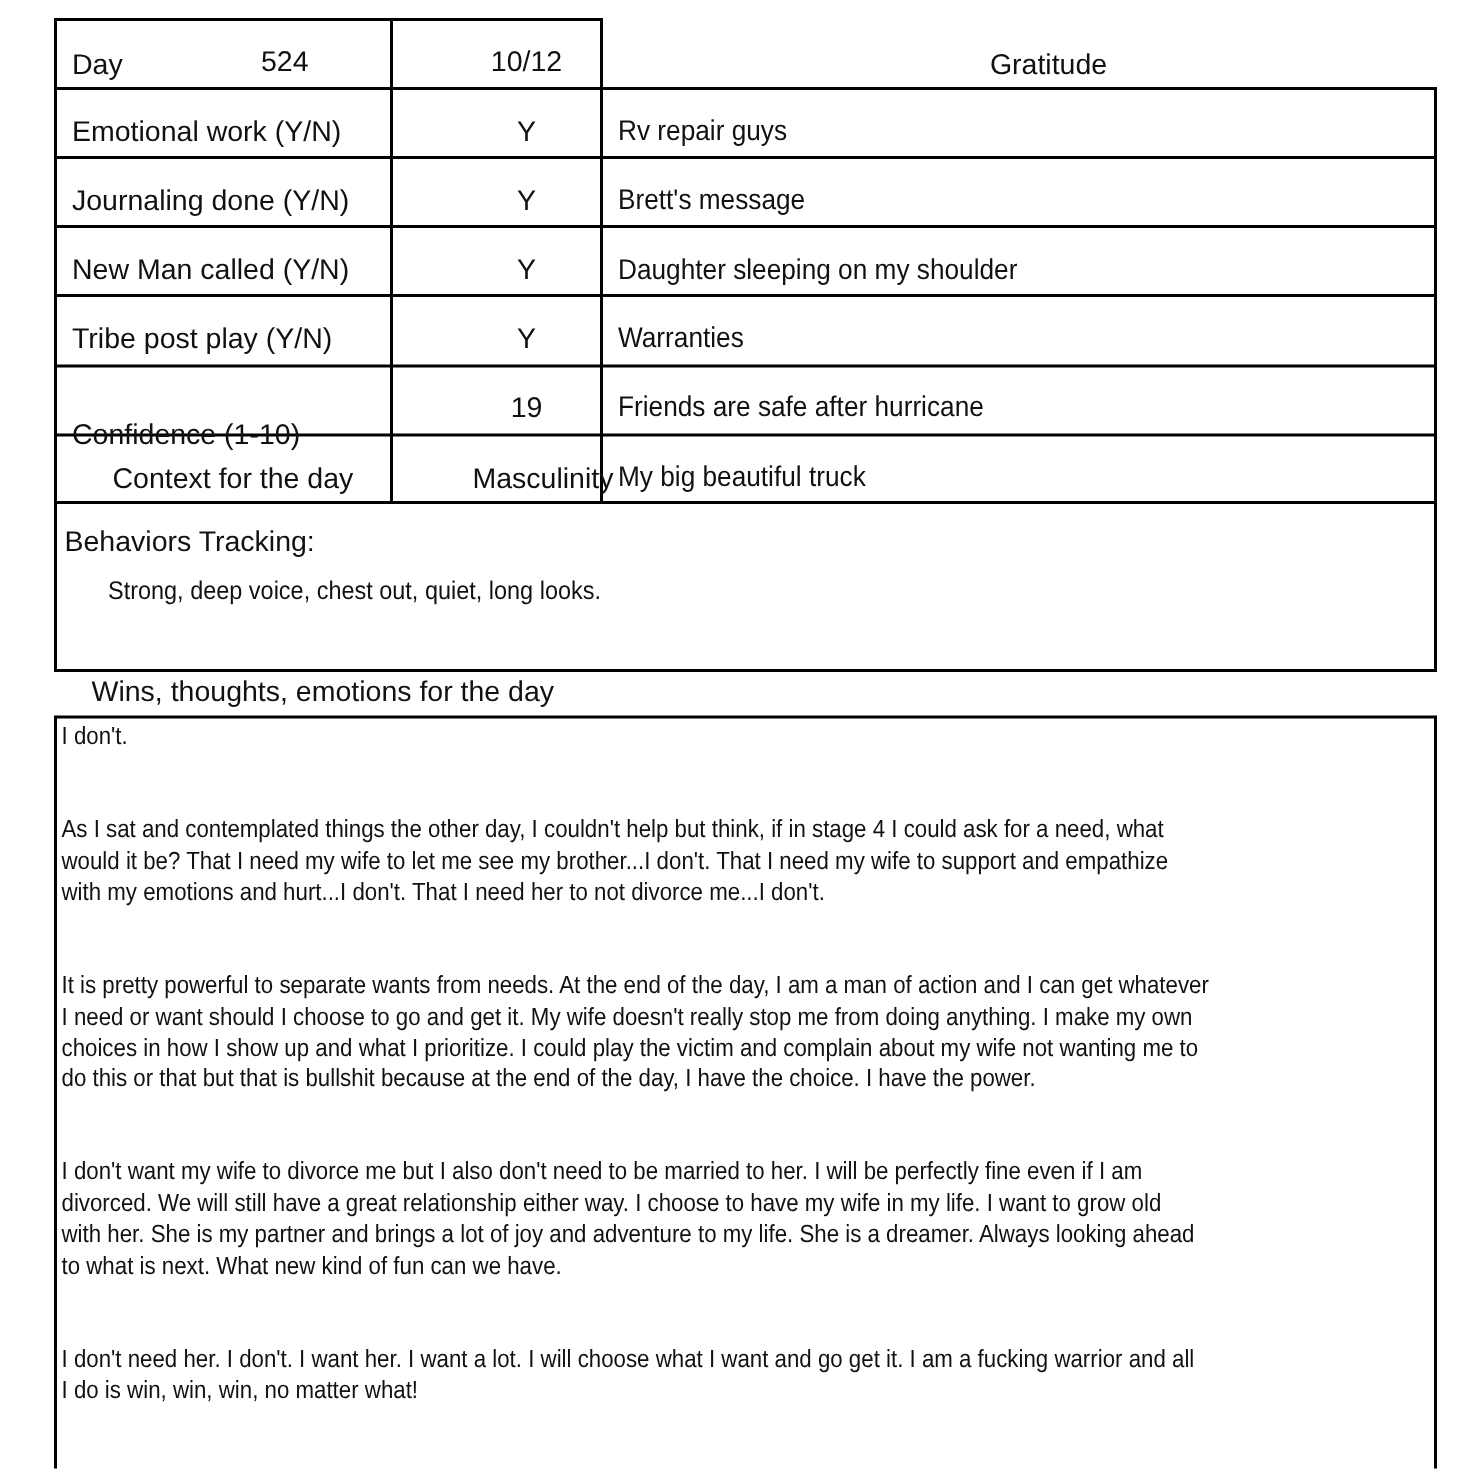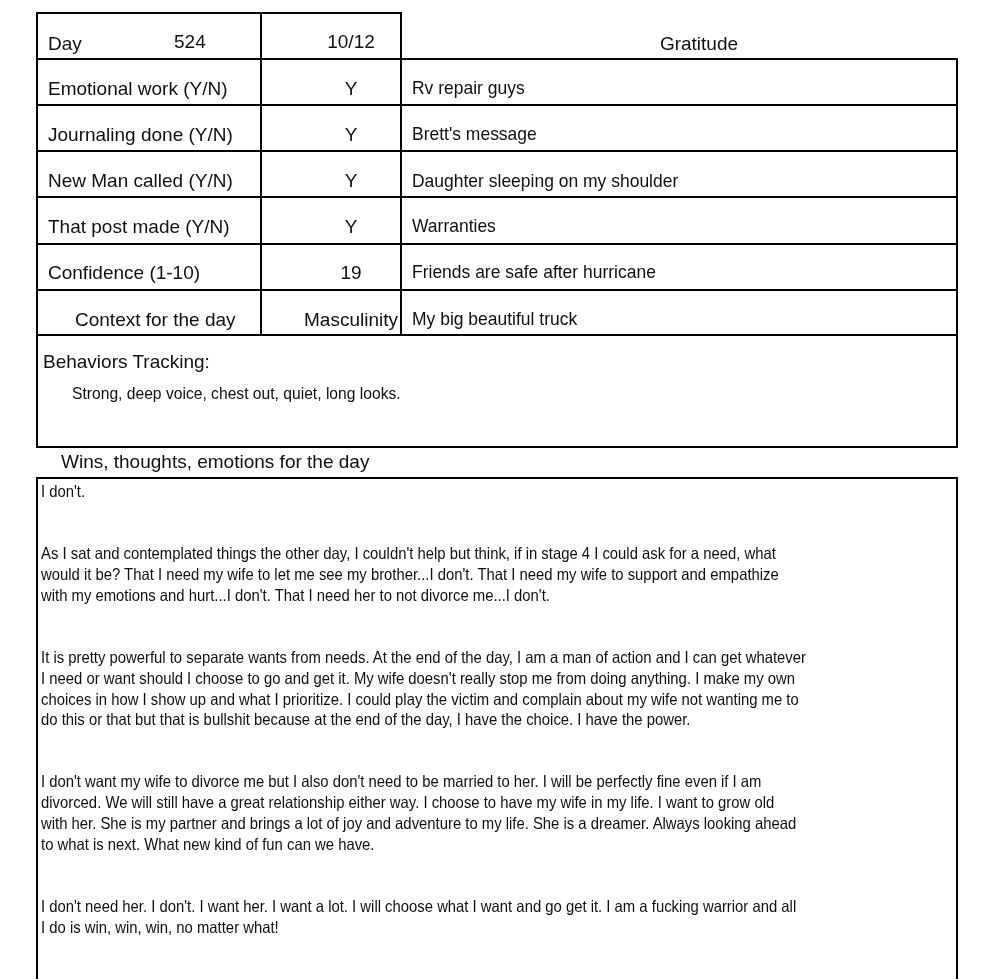--- a/index.html
+++ b/index.html
@@ -51,32 +51,32 @@
   <div class="cell lbl" style="left:38px; top:124px; width:222px; height:24px;">Journaling done (Y/N)</div>
   <div class="cell center" style="left:262px; top:124px; width:138px; height:24px;">Y</div>
   <div class="cell lbl" style="left:402px; top:123px; width:554px; height:26px;"><span class="narrow" style="transform:scaleX(0.92)">Brett's message</span></div>
 </div>
 <div>
   <div class="cell lbl" style="left:38px; top:170px; width:222px; height:24px;">New Man called (Y/N)</div>
   <div class="cell center" style="left:262px; top:170px; width:138px; height:24px;">Y</div>
   <div class="cell lbl" style="left:402px; top:170px; width:554px; height:26px;"><span class="narrow" style="transform:scaleX(0.92)">Daughter sleeping on my shoulder</span></div>
 </div>
 <div>
-  <div class="cell lbl" style="left:38px; top:216px; width:222px; height:24px;">That post made (Y/N)</div>
+  <div class="cell lbl" style="left:38px; top:216px; width:222px; height:24px;">Tribe post play (Y/N)</div>
   <div class="cell center" style="left:262px; top:216px; width:138px; height:24px;">Y</div>
   <div class="cell lbl" style="left:402px; top:215px; width:554px; height:26px;"><span class="narrow" style="transform:scaleX(0.92)">Warranties</span></div>
 </div>
 <div>
-  <div class="cell lbl" style="left:38px; top:262px; width:222px; height:24px;">Confidence (1-10)</div>
+  <div class="cell lbl" style="left:38px; top:280px; width:222px; height:24px;">Confidence (1-10)</div>
   <div class="cell center" style="left:262px; top:262px; width:138px; height:24px;">19</div>
   <div class="cell lbl" style="left:402px; top:261px; width:554px; height:26px;"><span class="narrow" style="transform:scaleX(0.92)">Friends are safe after hurricane</span></div>
 </div>
 <div>
   <div class="cell lbl" style="left:38px; top:309px; width:222px; height:24px;margin-left:27px;">Context for the day</div>
-  <div class="cell center" style="left:262px; top:309px; width:138px; height:24px;">Masculinity</div>
+  <div class="cell center" style="left:273px; top:309px; width:138px; height:24px;">Masculinity</div>
   <div class="cell lbl" style="left:402px; top:308px; width:554px; height:26px;"><span class="narrow" style="transform:scaleX(0.92)">My big beautiful truck</span></div>
 </div>
 
 <div>
   <div class="cell" style="left:43px; top:351px; width:400px; height:24px;">Behaviors Tracking:</div>
   <div class="cell" style="left:41px; top:384px; width:600px; height:24px; font-size:17px;margin-left:31px;"><span class="narrow" style="font-size:17px; transform:scaleX(0.92)">Strong, deep voice, chest out, quiet, long looks.</span></div>
 </div>
 
 <div class="cell" style="left:41px; top:451px; width:500px; height:24px;margin-left:20px;">Wins, thoughts, emotions for the day</div>
 <div style="position:absolute; left:36px; top:477px; width:922px; height:520px; border:2px solid #000; box-sizing:border-box;"></div>

